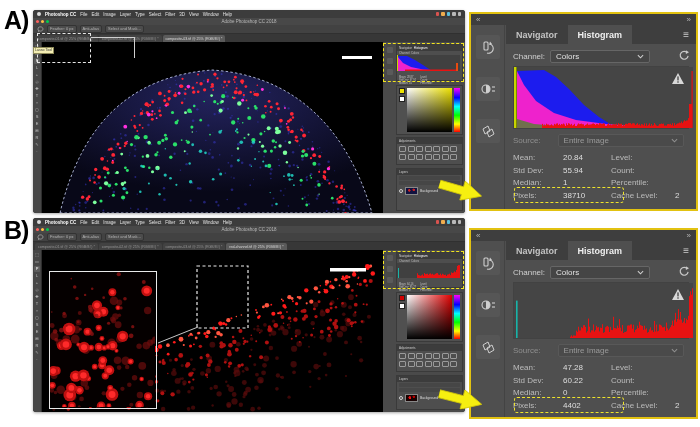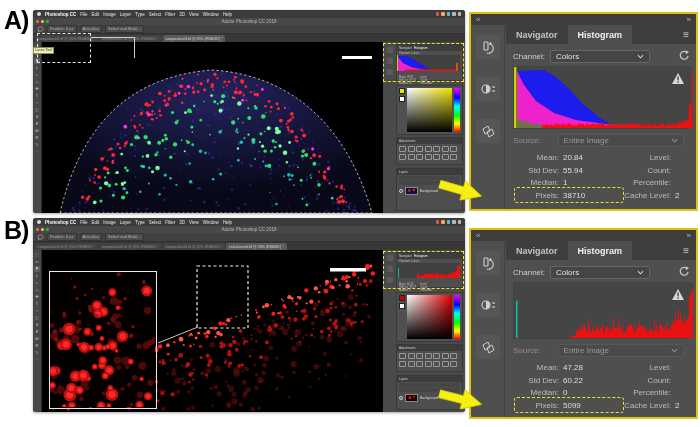--- a/index.html
+++ b/index.html
@@ -78,21 +78,21 @@
   .zlabel{font-size:8px;color:#cfcfcf}
   .zsel{height:13px;background:#454545;border:1px solid #666;border-radius:2px;display:flex;align-items:center;color:#e2e2e2;font-size:8px;padding:0 5px;gap:4px}
   .zsel .val{flex:1}
   .zsel.dis{color:#9a9a9a;border-color:#585858;background:#4a4a4a}
   .refresh{margin-left:auto}
   .plot{position:relative;background:#454545;border:1px solid #424242}
   .warn{position:absolute;right:4px;top:3px}
   .srow{display:flex;align-items:center;gap:17px;height:15px;margin-top:4px}
   .srow .zlabel{color:#8f8f8f}
   .sgrid{position:relative;display:grid;grid-template-columns:50px 48px 64px 1fr;margin-top:4px;font-size:8px;line-height:12.5px}
-  .sl{text-align:right;padding-right:4px;color:#bcbcbc}
+  .sl{text-align:left;padding-right:4px;color:#bcbcbc}
   .sv{color:#dedede}
   .pixbox{position:absolute;left:1px;width:110px;height:16px;border:1.6px dashed #efe42c;border-radius:3px;z-index:3}
   .arrow{position:absolute;z-index:20}
 </style>
 </head>
 <body>
 
 <div class="fig">
 
   <div class="plabel" style="top:6px">A)</div>
@@ -2039,21 +2039,21 @@
             <span class="sv"></span>
           <span class="sl">Std Dev:</span>
             <span class="sv">60.22</span>
           <span class="sl">Count:</span>
             <span class="sv"></span>
           <span class="sl">Median:</span>
             <span class="sv">0</span>
           <span class="sl">Percentile:</span>
             <span class="sv"></span>
           <span class="sl">Pixels:</span>
-            <span class="sv">5099</span>
+            <span class="sv">4402</span>
           <span class="sl">Cache Level:</span>
             <span class="sv">2</span>
           <span class="pixbox" style="top:35px"></span>
         </div>
       </div>
     </div>
   </div>
 
   <div class="arrow" style="left:438px;top:180px;transform:rotate(16deg)">
     <svg width="44" height="20" viewBox="0 0 44 20">

